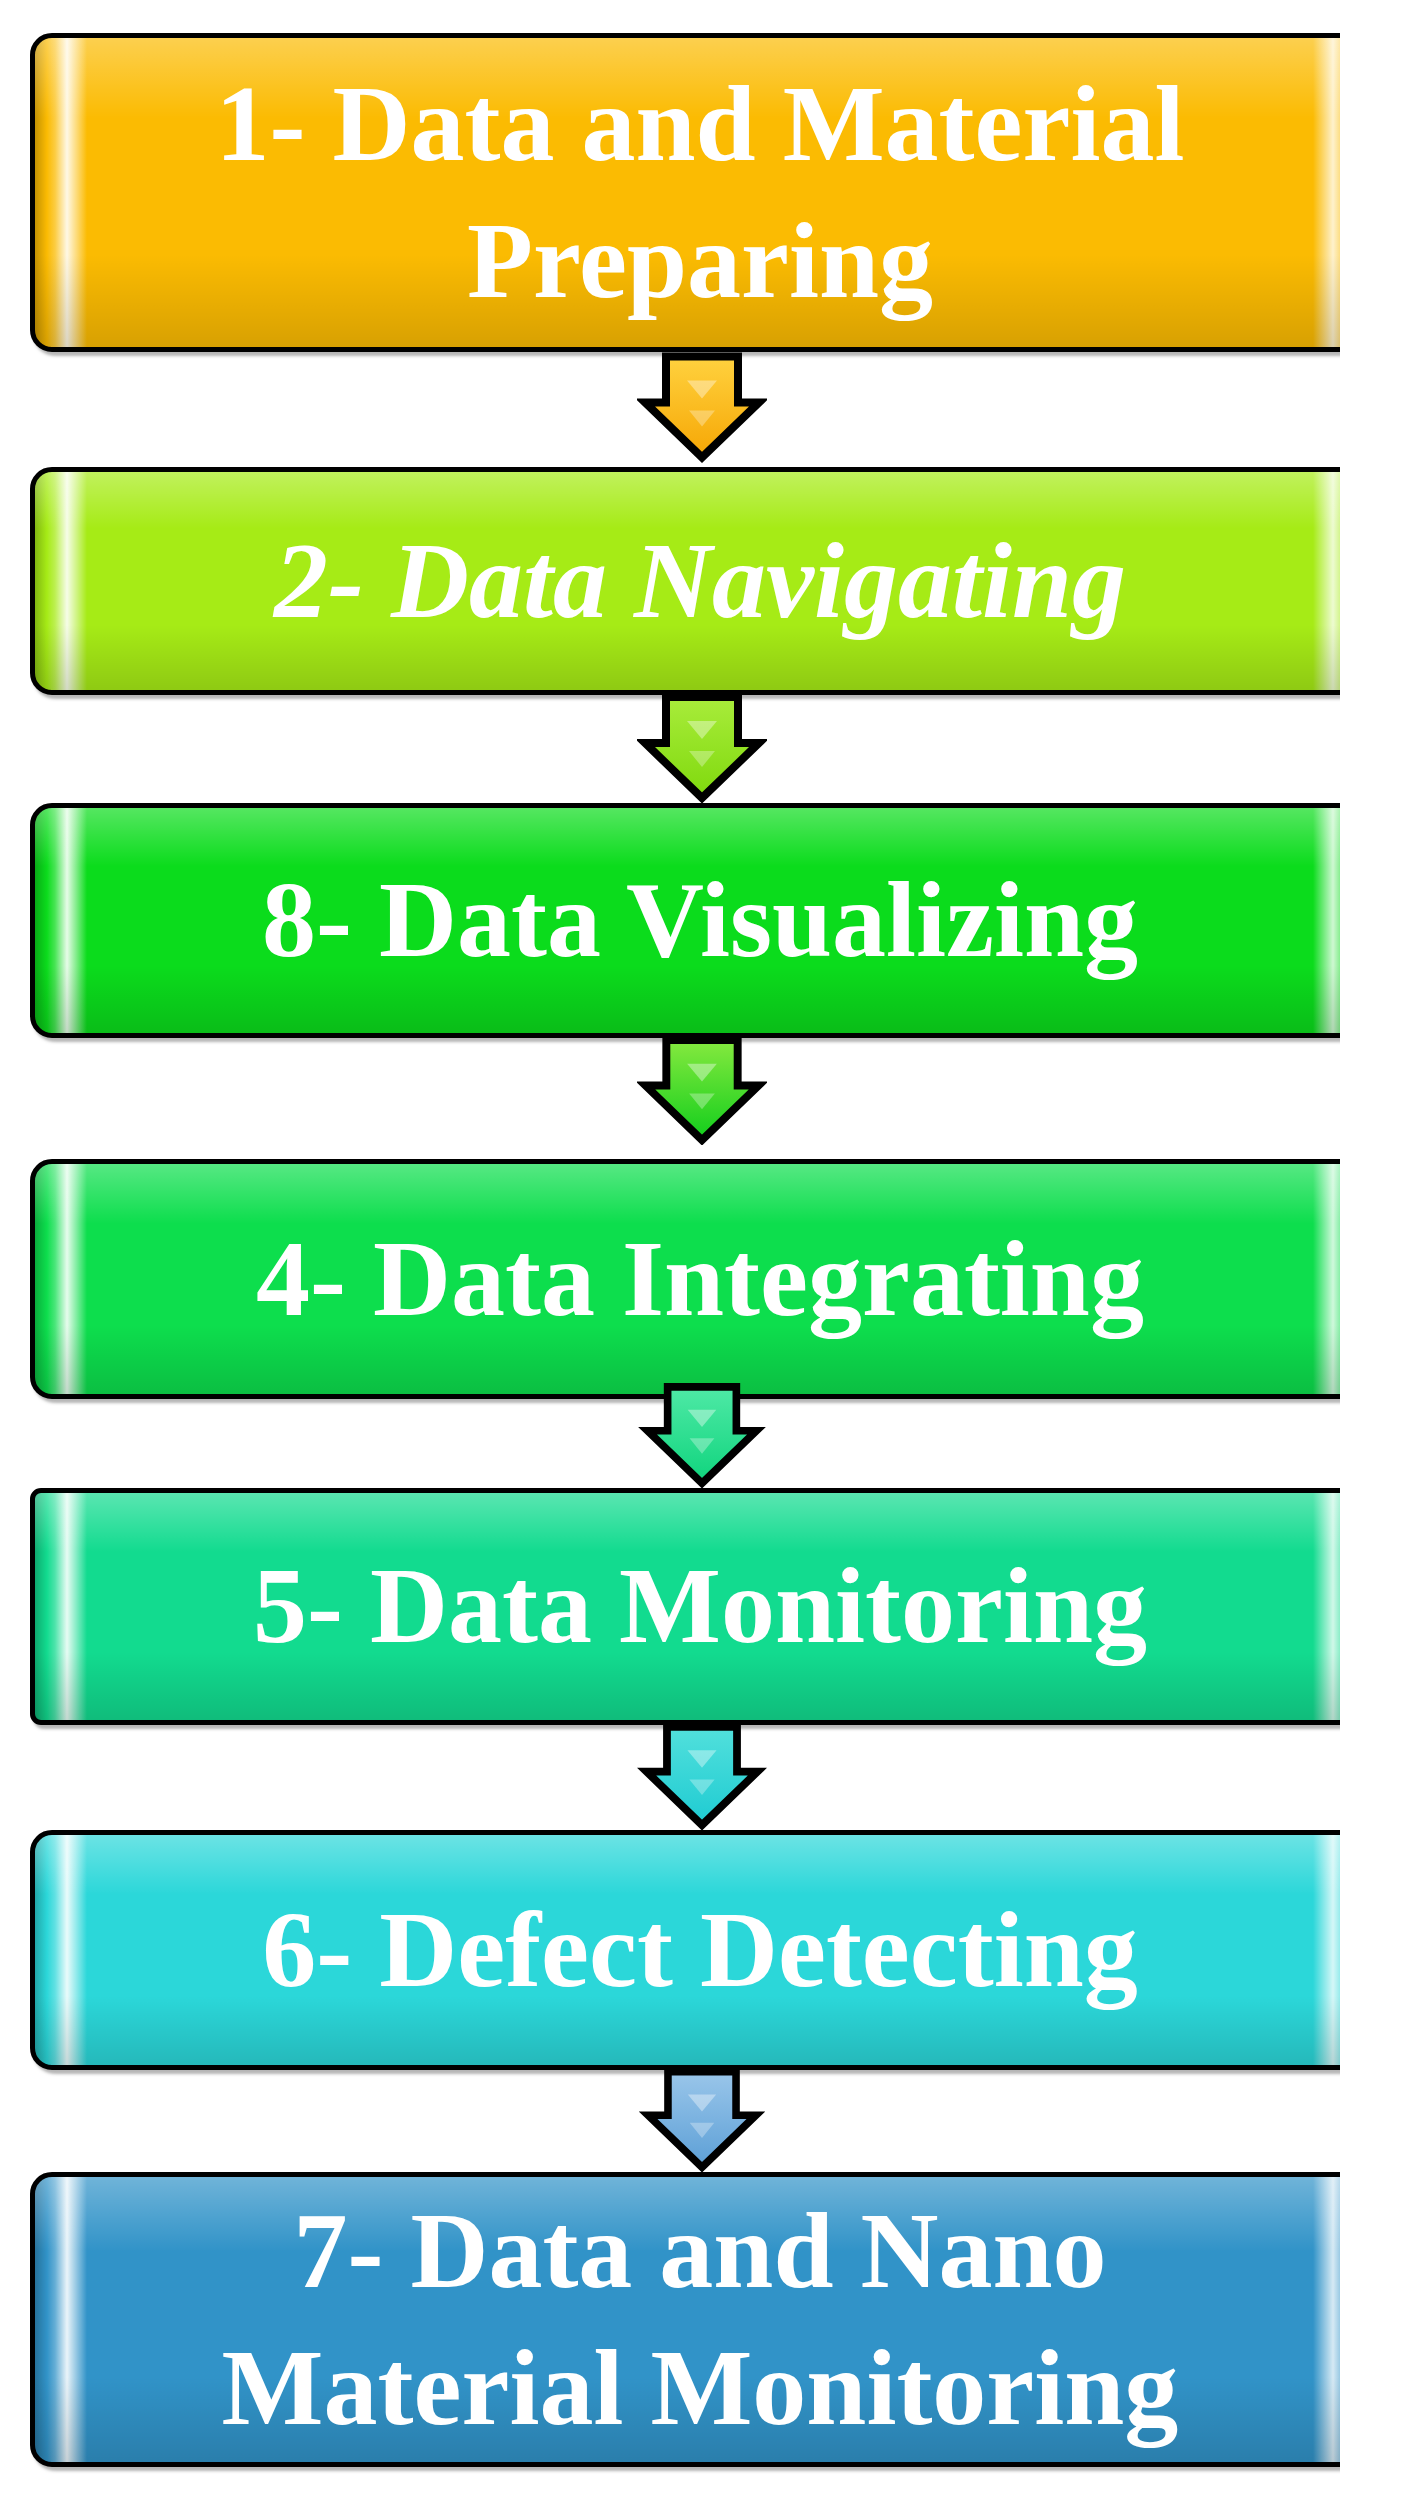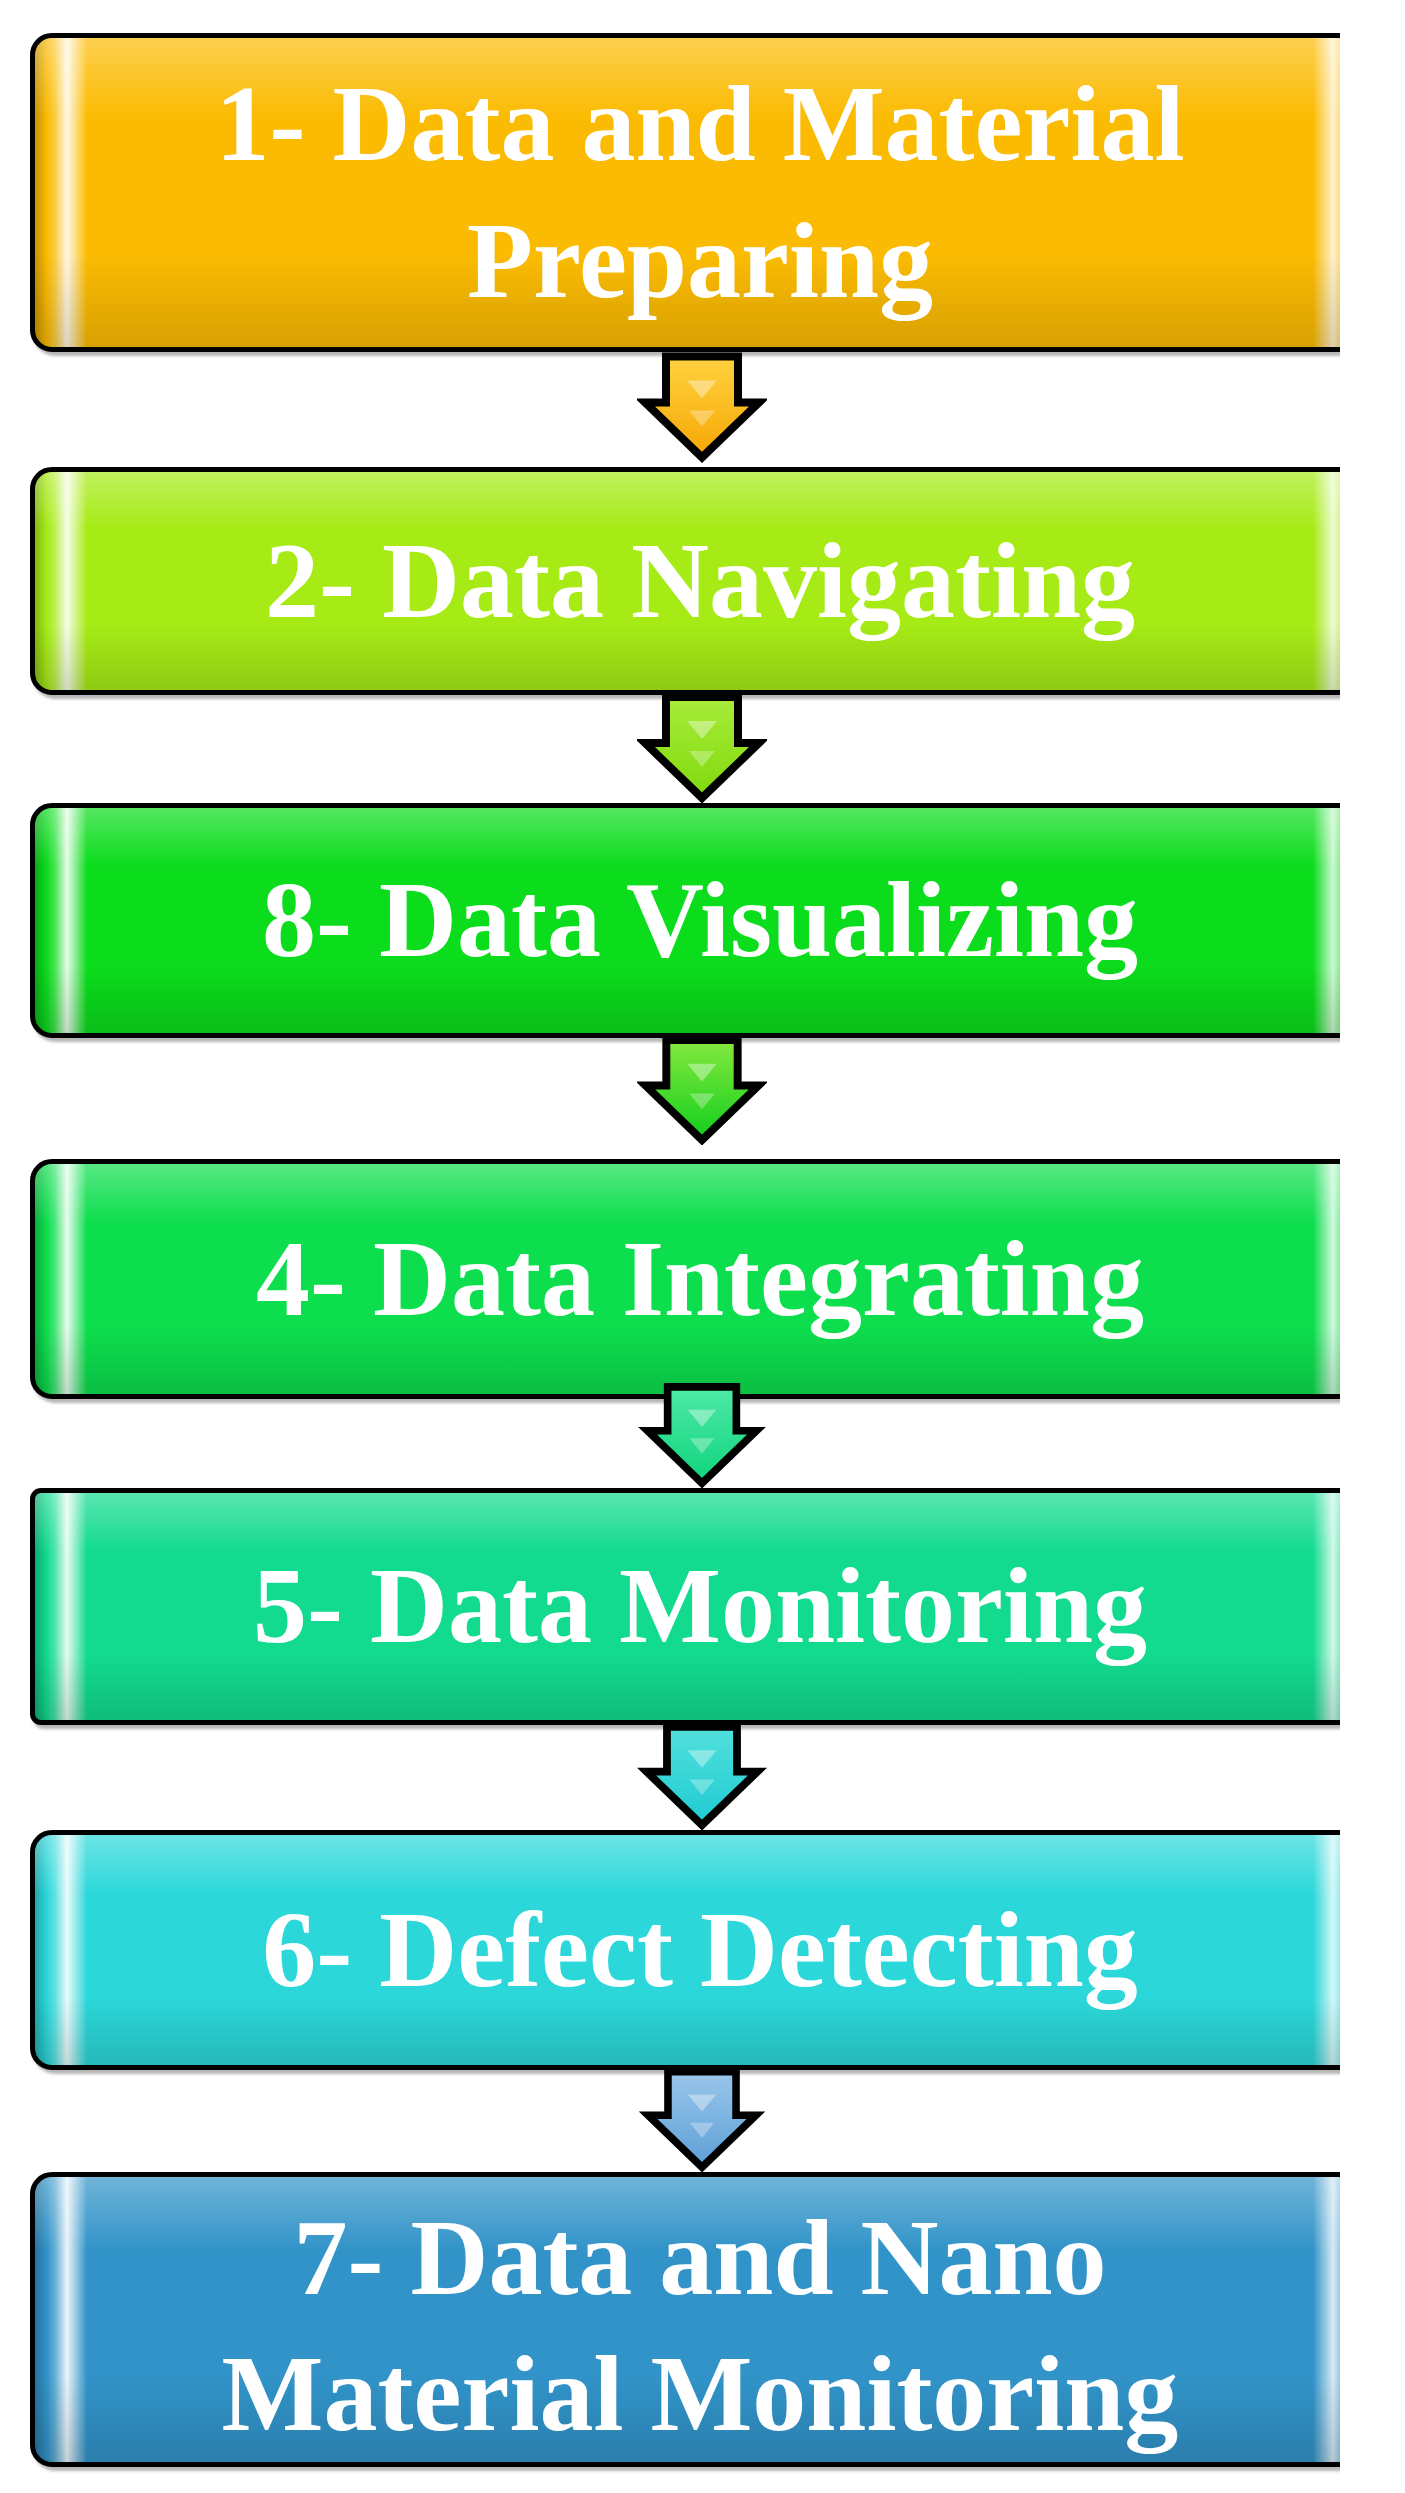--- a/index.html
+++ b/index.html
@@ -72,21 +72,21 @@
           <stop offset="0" style="stop-color:var(--atop,#ccc)"></stop>
           <stop offset="1" style="stop-color:var(--abot,#999)"></stop>
         </linearGradient>
       </defs>
       <path d="M29,4 H101 V50 H122 L65,105 L8,50 H29 Z" fill="url(#g0)" stroke="#000" stroke-width="8" stroke-linejoin="miter"></path>
       <polygon points="50,28 80,28 65,46" fill="#ffffff" opacity="0.38"></polygon>
       <polygon points="52,58 78,58 65,74" fill="#ffffff" opacity="0.30"></polygon>
     </svg>
   </div>
 
-  <div class="box" style="top: 467px; height: 228px; --fill: #A6EB16;">
+  <div class="box" style="top: 467px; height: 228px; font-style: italic; --fill: #A6EB16;">
     <span class="line">2- Data Navigating</span>
   </div>
 
   <div class="arrow" style="top: 693px; height: 110px; --atop: #A9EC3B; --abot: #7FD90D;">
     <svg viewBox="0 0 130 110" preserveAspectRatio="xMidYMid meet" aria-hidden="true">
       <defs>
         <linearGradient id="g1" x1="0" y1="0" x2="0" y2="1">
           <stop offset="0" style="stop-color:var(--atop,#ccc)"></stop>
           <stop offset="1" style="stop-color:var(--abot,#999)"></stop>
         </linearGradient>
@@ -162,18 +162,18 @@
           <stop offset="0" style="stop-color:var(--atop,#ccc)"></stop>
           <stop offset="1" style="stop-color:var(--abot,#999)"></stop>
         </linearGradient>
       </defs>
       <path d="M29,4 H101 V50 H122 L65,105 L8,50 H29 Z" fill="url(#g5)" stroke="#000" stroke-width="8" stroke-linejoin="miter"></path>
       <polygon points="50,28 80,28 65,46" fill="#ffffff" opacity="0.38"></polygon>
       <polygon points="52,58 78,58 65,74" fill="#ffffff" opacity="0.30"></polygon>
     </svg>
   </div>
 
-  <div class="box" style="top: 2172px; height: 295px; justify-content: flex-end; --fill: #3193C8;">
+  <div class="box" style="top: 2172px; height: 295px; --fill: #3193C8;">
     <span class="line">7- Data and Nano</span>
     <span class="line">Material Monitoring</span>
   </div>
 
 </div>
 
 </body></html>

